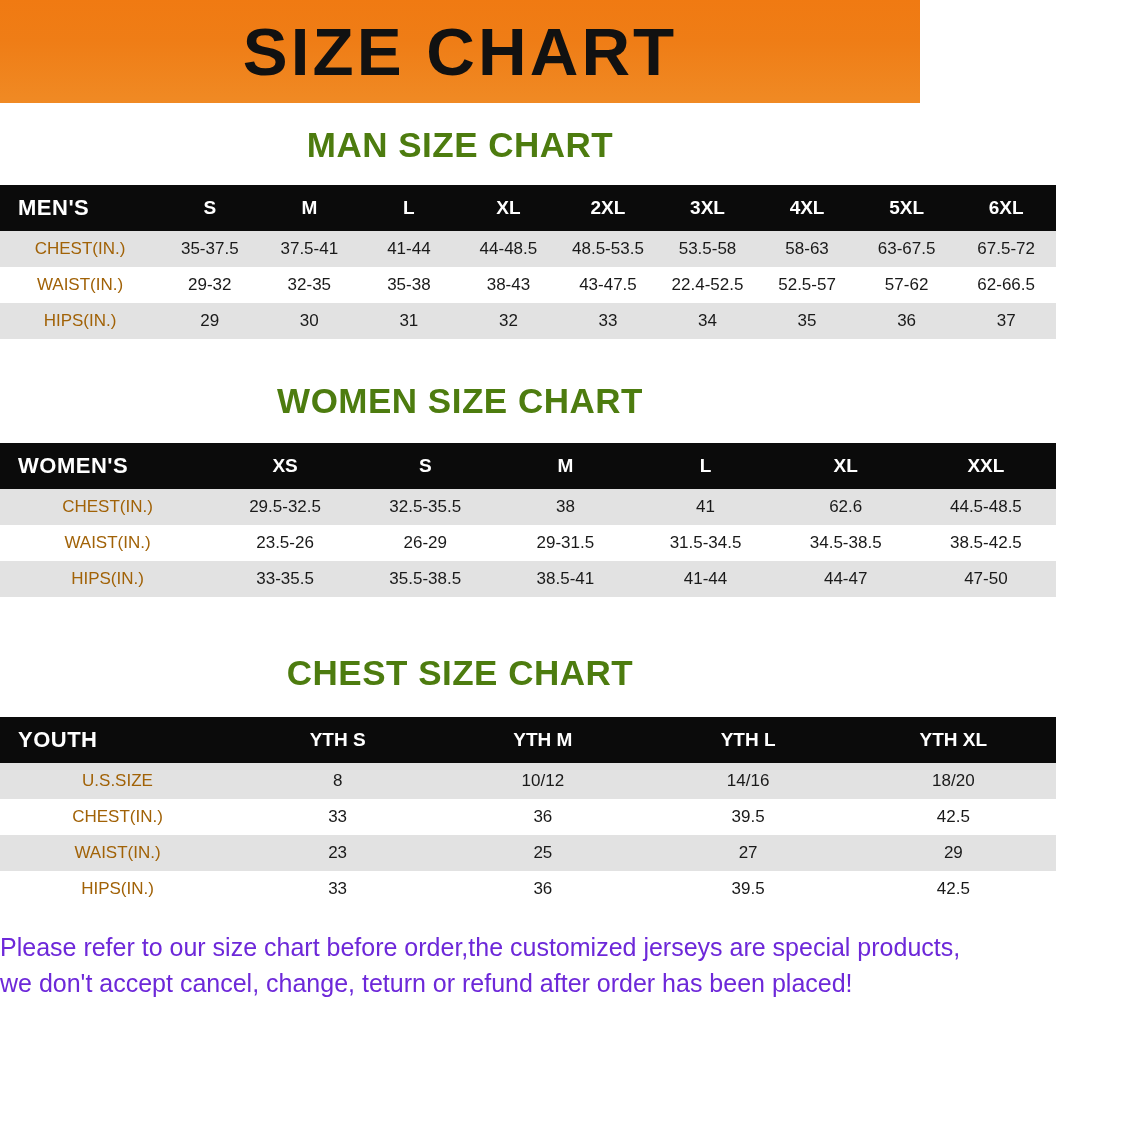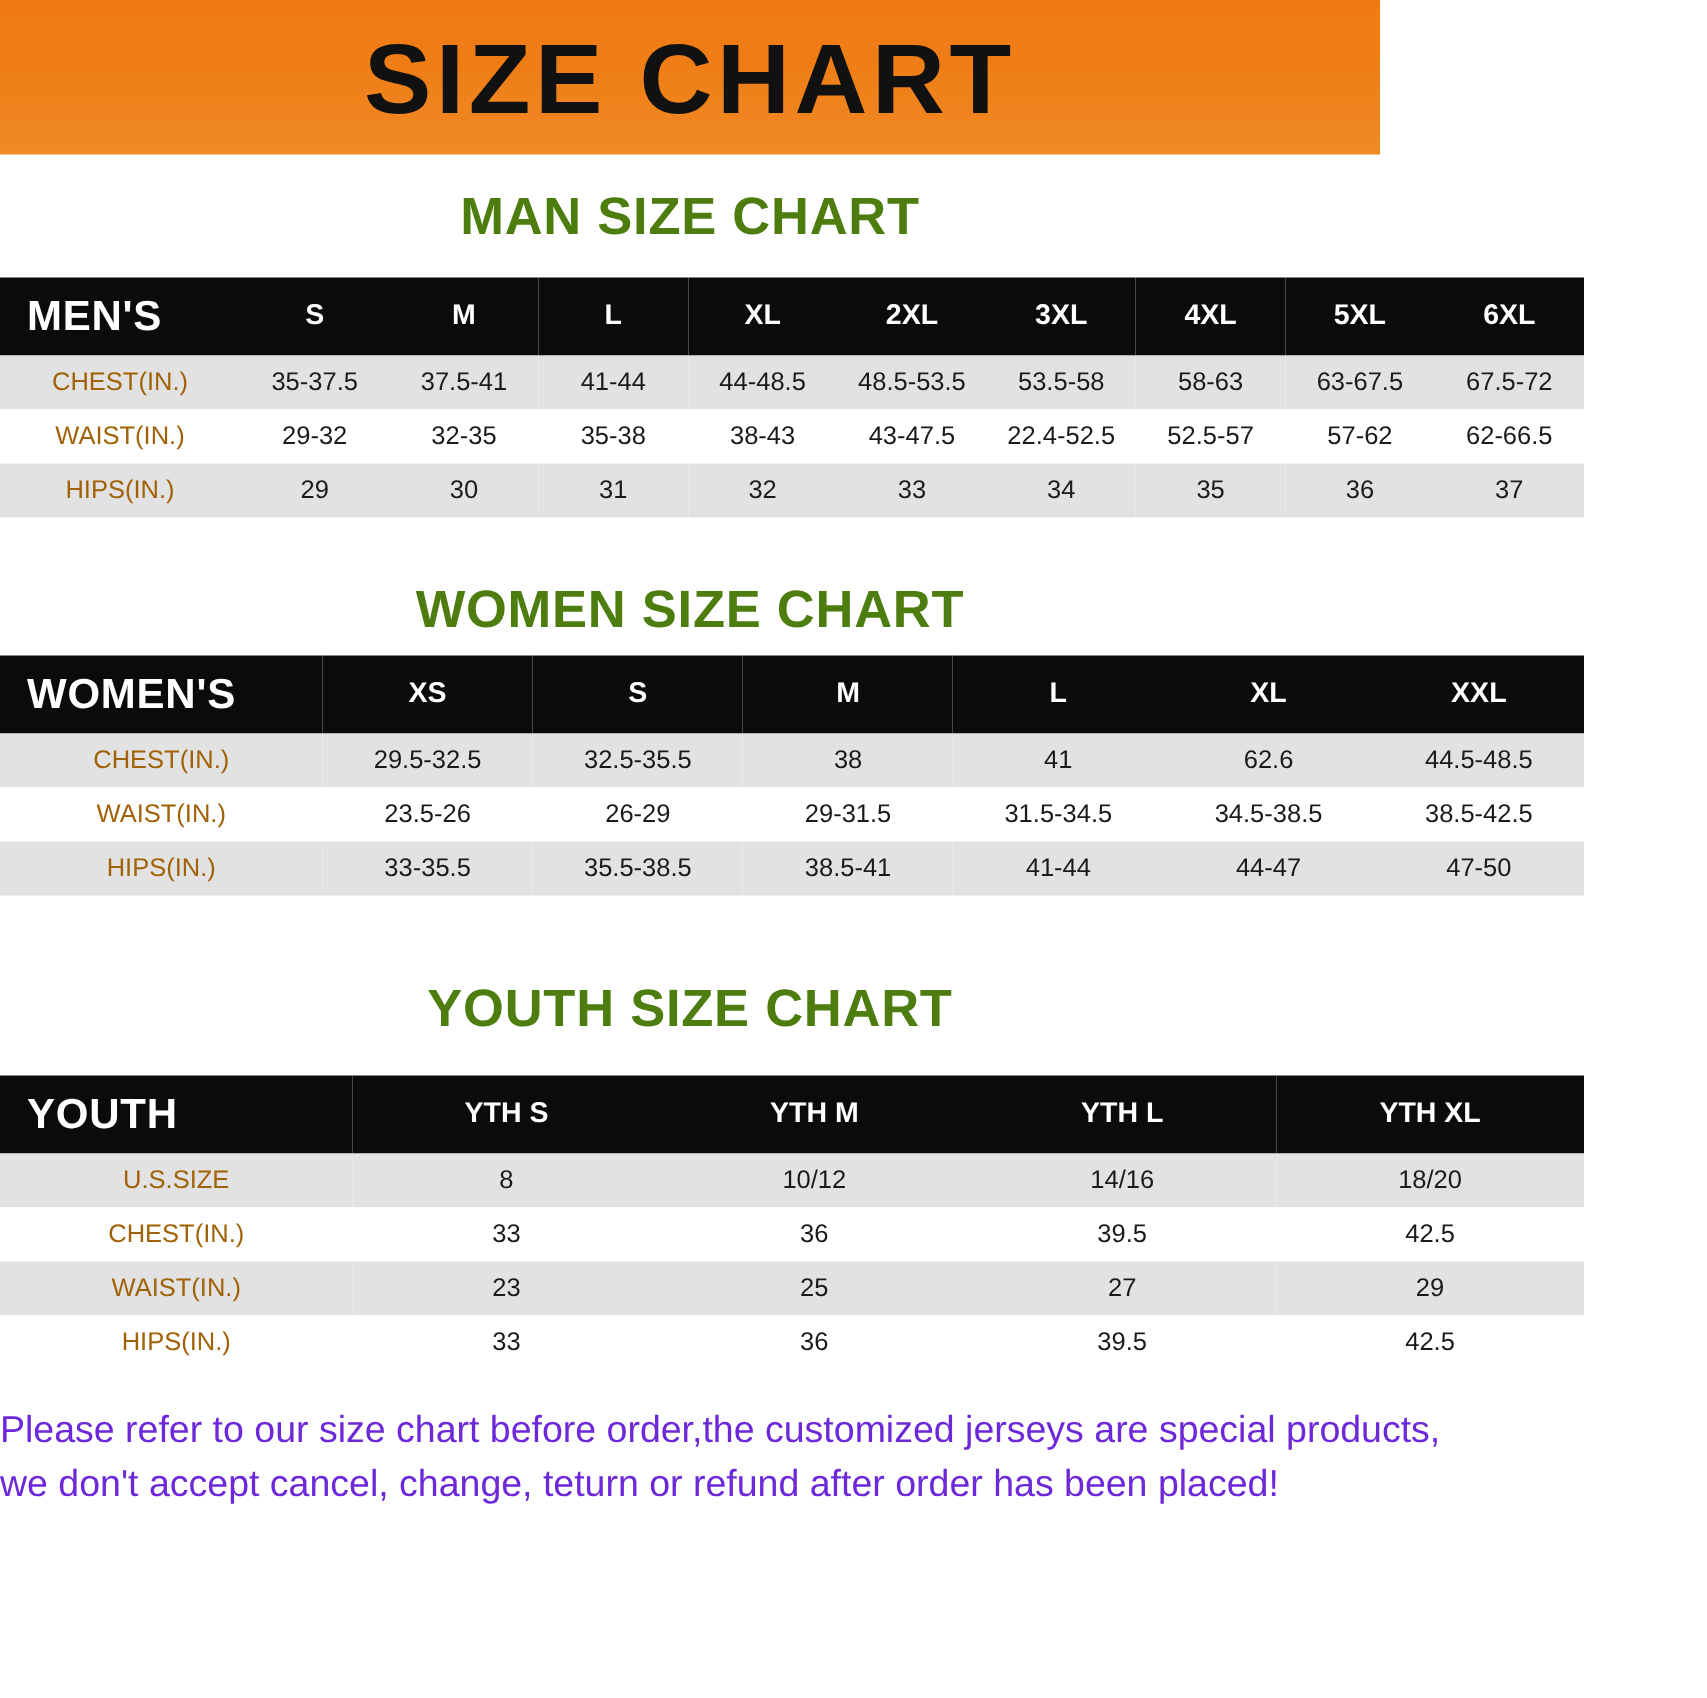--- a/index.html
+++ b/index.html
@@ -44,21 +44,21 @@
   
   .section-title {
     text-align: center;
     font-family: "Liberation Sans", sans-serif;
     font-weight: bold;
     font-size: 35px;
     color: #4d7c0f;
     letter-spacing: 0.5px;
   }
   .section-title.man   { margin-top: 22px; margin-bottom: 20px; }
-  .section-title.women { margin-top: 42px; margin-bottom: 10px; }
+  .section-title.women { margin-top: 42px; margin-bottom: 22px; }
   .section-title.youth { margin-top: 56px; margin-bottom: 24px; }
 
   
   .table-wrap {
     width: 1056px;
     margin: 0 auto;
   }
   table.size-table {
     width: 100%;
     border-collapse: collapse;
@@ -69,21 +69,21 @@
     color: #ffffff;
     font-weight: bold;
     font-family: "Liberation Sans", sans-serif;
     padding: 10px 0;
     font-size: 19px;
     text-align: center;
   }
   table.size-table thead th.rowlabel {
     text-align: left;
     padding-left: 18px;
-    font-size: 28px;
+    font-size: 22px;
     letter-spacing: 0.5px;
   }
   table.size-table tbody td {
     text-align: center;
     font-size: 17px;
     color: #1a1a1a;
     padding: 8px 0;
     font-family: "Liberation Sans", sans-serif;
   }
   table.size-table tbody td.rowlabel {
@@ -248,21 +248,21 @@
           <td>35.5-38.5</td>
           <td>38.5-41</td>
           <td>41-44</td>
           <td>44-47</td>
           <td>47-50</td>
         </tr>
       </tbody>
     </table>
   </div>
 
-  <div class="section-title youth">YOUTH SIZE CHART</div>
+  <div class="section-title youth">CHEST SIZE CHART</div>
   <div class="table-wrap">
     <table class="size-table youth-table">
       <colgroup>
         <col class="c0">
           <col>
           <col>
           <col>
           <col>
       </colgroup>
       <thead>

